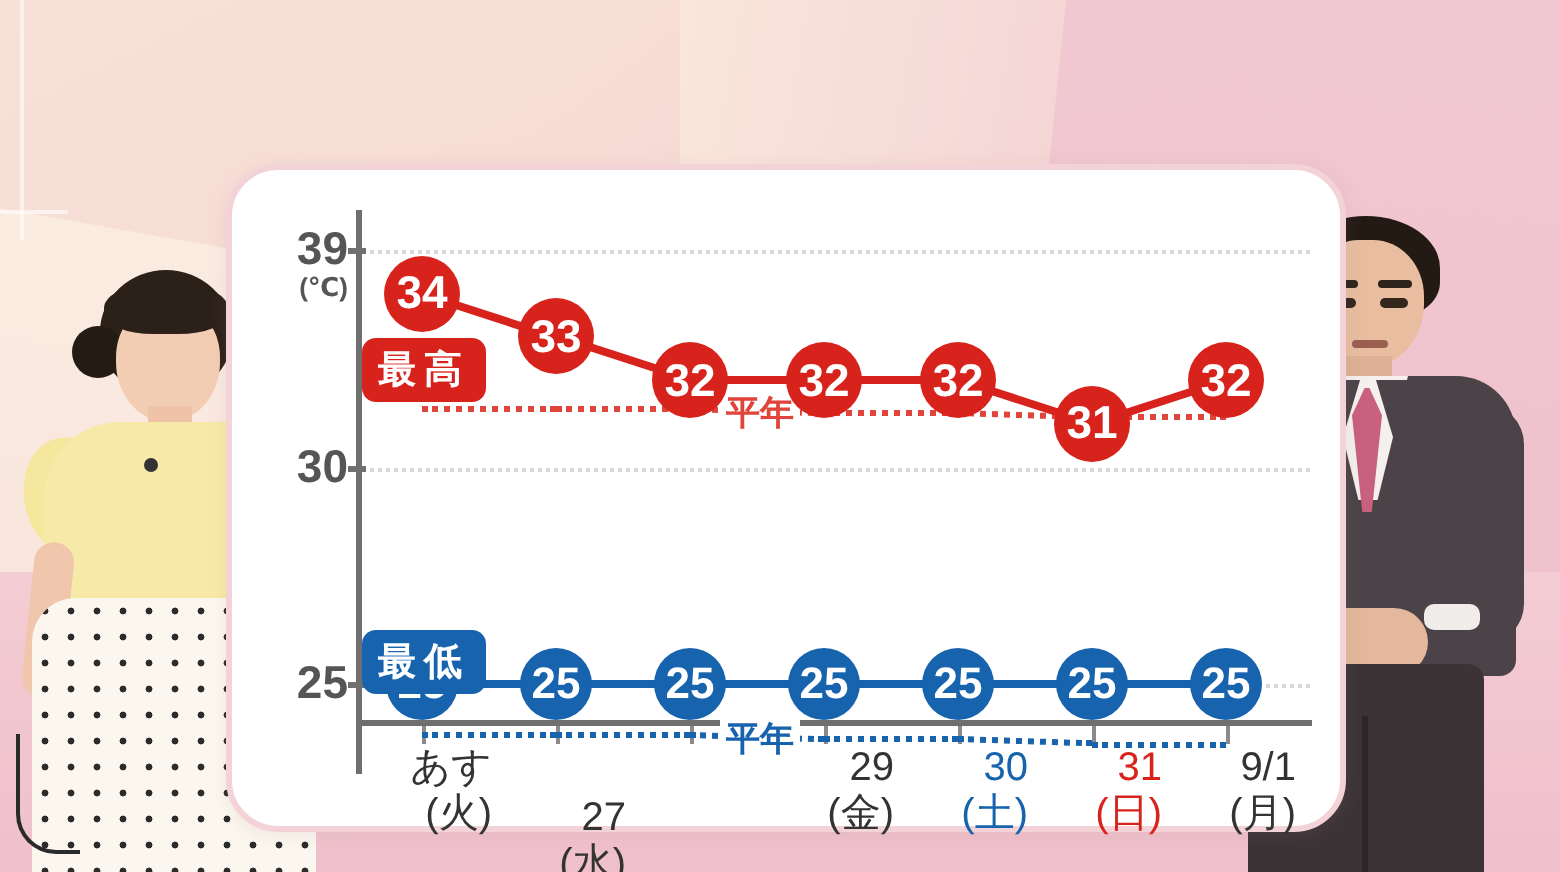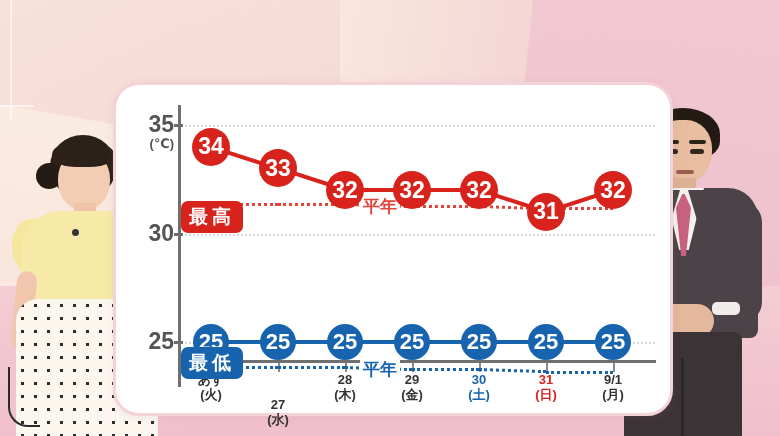--- a/index.html
+++ b/index.html
@@ -56,26 +56,26 @@
   .seg.lo{background:#1763ad;}
 
   
   .marker{position:absolute;border-radius:50%;display:flex;align-items:center;justify-content:center;
     color:#fff;font-weight:700;line-height:1;}
   .marker.hi{width:38px;height:38px;background:#d8231d;font-size:23px;}
   .marker.lo{width:36px;height:36px;background:#1763ad;font-size:22px;}
 
   
   .badge{position:absolute;border-radius:7px;color:#fff;font-weight:700;font-size:19px;
-    padding:3px 8px;letter-spacing:4px;margin-top:32px;}
+    padding:3px 8px;letter-spacing:4px;}
   .badge.hi{background:#d8231d;}
   .badge.lo{background:#1763ad;}
 
   
-  .xlab{position:absolute;top:288px;width:70px;text-align:center;font-size:13px;font-weight:700;color:#333;line-height:1.15;}
+  .xlab{position:absolute;top:288px;width:70px;text-align:right;font-size:20px;font-weight:400;color:#333;line-height:1.15;}
   .xlab .d2{display:block;}
   .xlab.sat{color:#1763ad;}
   .xlab.sun{color:#d8231d;}
 
   
   #title{position:absolute;left:262px;top:40px;width:252px;height:41px;border-radius:21px;
     background:linear-gradient(180deg,#f5832a 0%,#ef5e16 45%,#e0400d 100%);
     box-shadow:0 2px 5px rgba(140,50,10,.35), inset 0 1px 0 rgba(255,255,255,.45);
     display:flex;align-items:center;justify-content:center;}
   #title span{color:#fff;font-size:25px;font-weight:700;letter-spacing:1px;
@@ -198,30 +198,29 @@
   <div id="panel">
     <div id="plot">
         <div class="grid" style="top: 257.36px;"></div>
         <div class="tick" style="top: 256.36px;"></div>
         <div class="ylab" style="top: 245.36px;">25</div>
         <div class="grid" style="top: 148.56px;"></div>
         <div class="tick" style="top: 147.56px;"></div>
         <div class="ylab" style="top: 136.56px;">30</div>
         <div class="grid" style="top: 39.76px;"></div>
         <div class="tick" style="top: 38.76px;"></div>
-        <div class="ylab" style="top: 27.76px;">35</div>
+        <div class="ylab" style="top: 27.76px;">39</div>
         <div class="yunit" style="top: 50.76px;">(℃)</div>
         <div class="y-axis"></div>
         <div class="x-axis"></div>
         <div class="xtick" style="left: 95px;"></div>
         <div class="xlab" style="left: 60px;"><span>あす</span><span class="d2">(火)</span></div>
         <div class="xtick" style="left: 162px;"></div>
         <div class="xlab" style="left: 127px; margin-top: 25px;"><span>27</span><span class="d2">(水)</span></div>
         <div class="xtick" style="left: 229px;"></div>
-        <div class="xlab" style="left: 194px;"><span>28</span><span class="d2">(木)</span></div>
         <div class="xtick" style="left: 296px;"></div>
         <div class="xlab" style="left: 261px;"><span>29</span><span class="d2">(金)</span></div>
         <div class="xtick" style="left: 363px;"></div>
         <div class="xlab sat" style="left: 328px;"><span>30</span><span class="d2">(土)</span></div>
         <div class="xtick" style="left: 430px;"></div>
         <div class="xlab sun" style="left: 395px;"><span>31</span><span class="d2">(日)</span></div>
         <div class="xtick" style="left: 497px;"></div>
         <div class="xlab" style="left: 462px;"><span>9/1</span><span class="d2">(月)</span></div>
         <div class="normal-seg" style="left: 95px; top: 118.096px; width: 67px; transform: rotate(0deg);"></div>
         <div class="normal-seg" style="left: 162px; top: 118.096px; width: 67px; transform: rotate(0deg);"></div>

